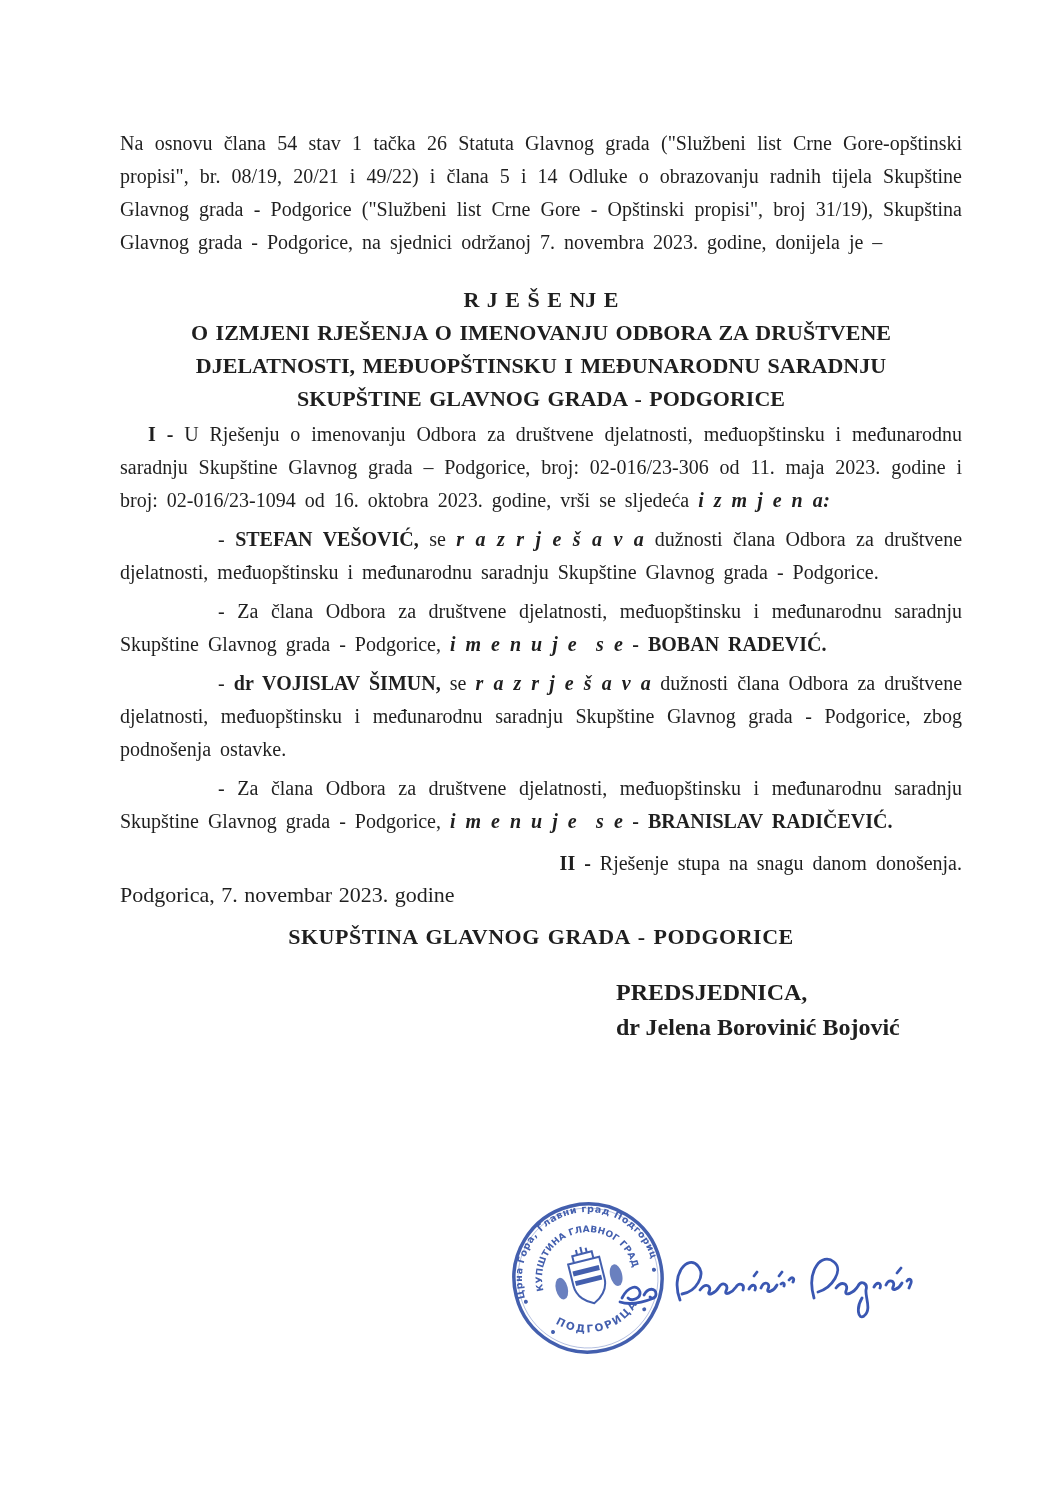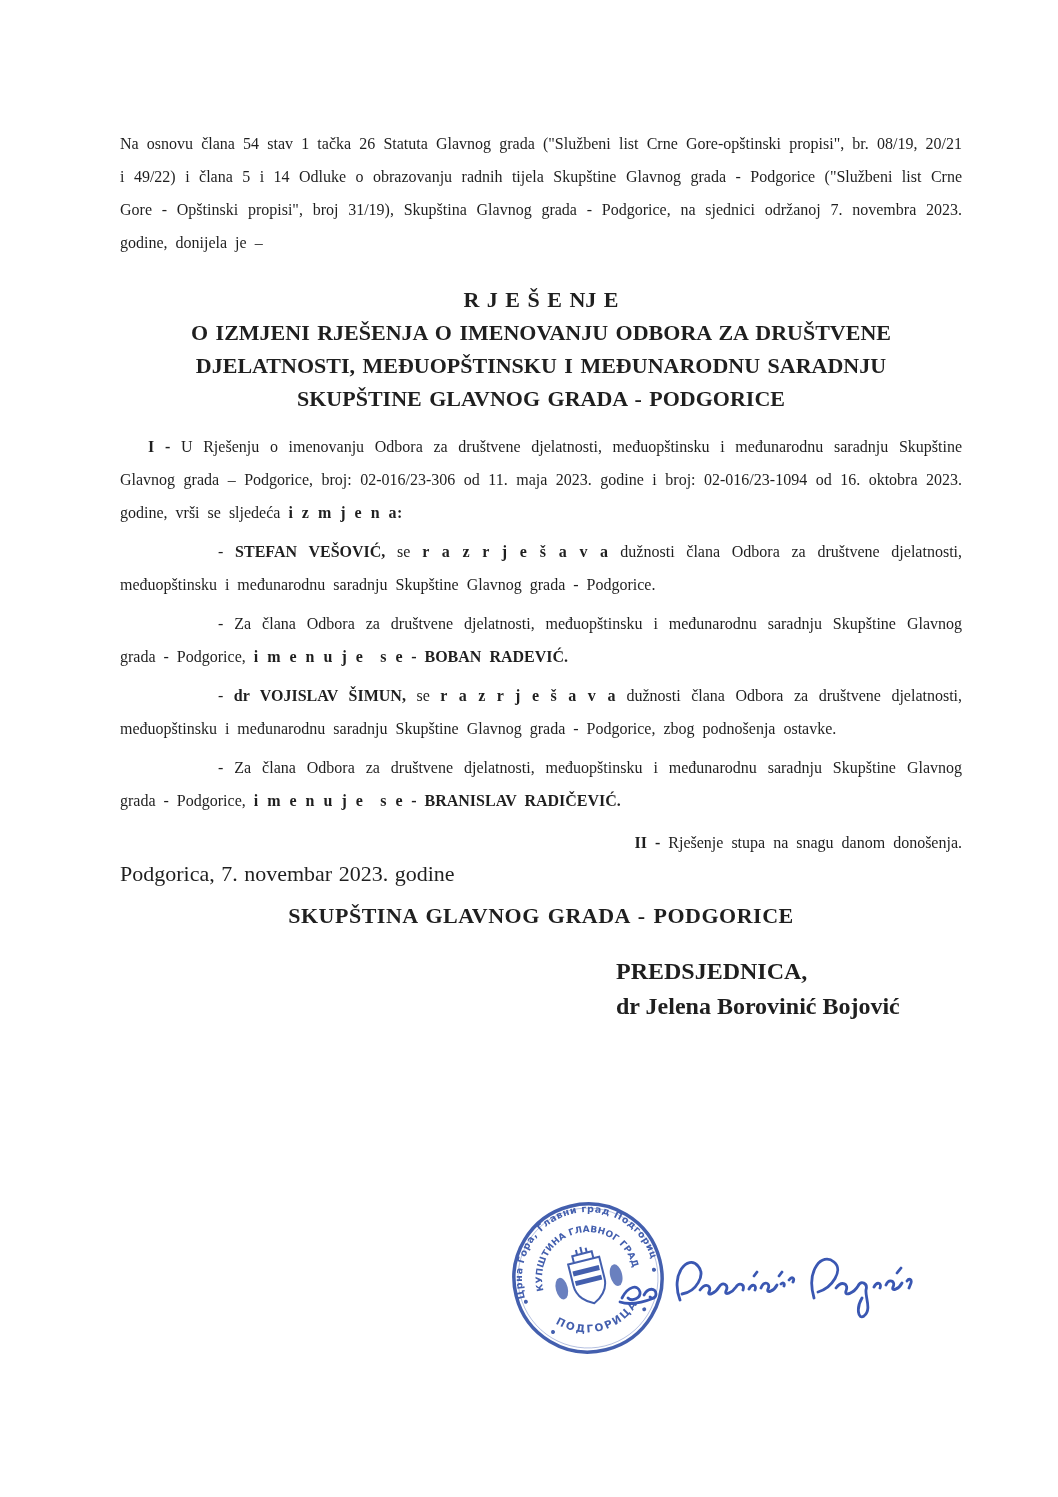--- a/index.html
+++ b/index.html
@@ -6,31 +6,31 @@
   .page{
     position:relative;
     width:1058px;
     height:1497px;
     background:#ffffff;
     font-family:"Liberation Serif","DejaVu Serif",serif;
     color:#1f1f1f;
     overflow:hidden;
   }
   .content{position:absolute;left:120px;top:127px;width:842px;z-index:1;}
-  .para{margin:0;font-size:16px;line-height:33px;text-align:justify;word-spacing:4px;}
+  .para{margin:0;font-size:20px;line-height:33px;text-align:justify;word-spacing:4px;}
   .intro{margin-bottom:24px;}
-  .title-block{text-align:center;font-weight:bold;font-size:22px;line-height:33px;margin-bottom:15px;word-spacing:2px;}
+  .title-block{text-align:center;font-weight:bold;font-size:22px;line-height:33px;margin-bottom:3px;word-spacing:2px;}
   .i1{text-indent:28px;margin-bottom:6px;}
   .ind{text-indent:98px;margin-bottom:6px;}
   .i2{text-indent:12px;margin:9px 0 0 0;text-align:right;}
   .meta{font-size:22px;line-height:30px;text-align:left;word-spacing:1px;margin:0;}
   .broj{margin-top:14px;}
   .assembly{text-align:center;font-weight:bold;font-size:22px;line-height:33px;margin-top:10px;letter-spacing:0.5px;word-spacing:2px;}
   .signoff{width:330px;margin:20px 16px 0 auto;text-align:left;font-weight:bold;font-size:24px;line-height:35px;position:relative;z-index:2;}
-  .emph{font-weight:bold;white-space:pre;letter-spacing:0.5px;}
+  .emph{font-weight:bold;font-style:italic;white-space:pre;letter-spacing:0.5px;}
   .b{font-weight:bold;}
   .it{}
   .stamp{position:absolute;left:508px;top:1198px;z-index:0;opacity:0.92;}
   .sig{position:absolute;left:618px;top:1240px;z-index:2;}
 </style>
 </head>
 <body>
 
 <div class="page">
 

